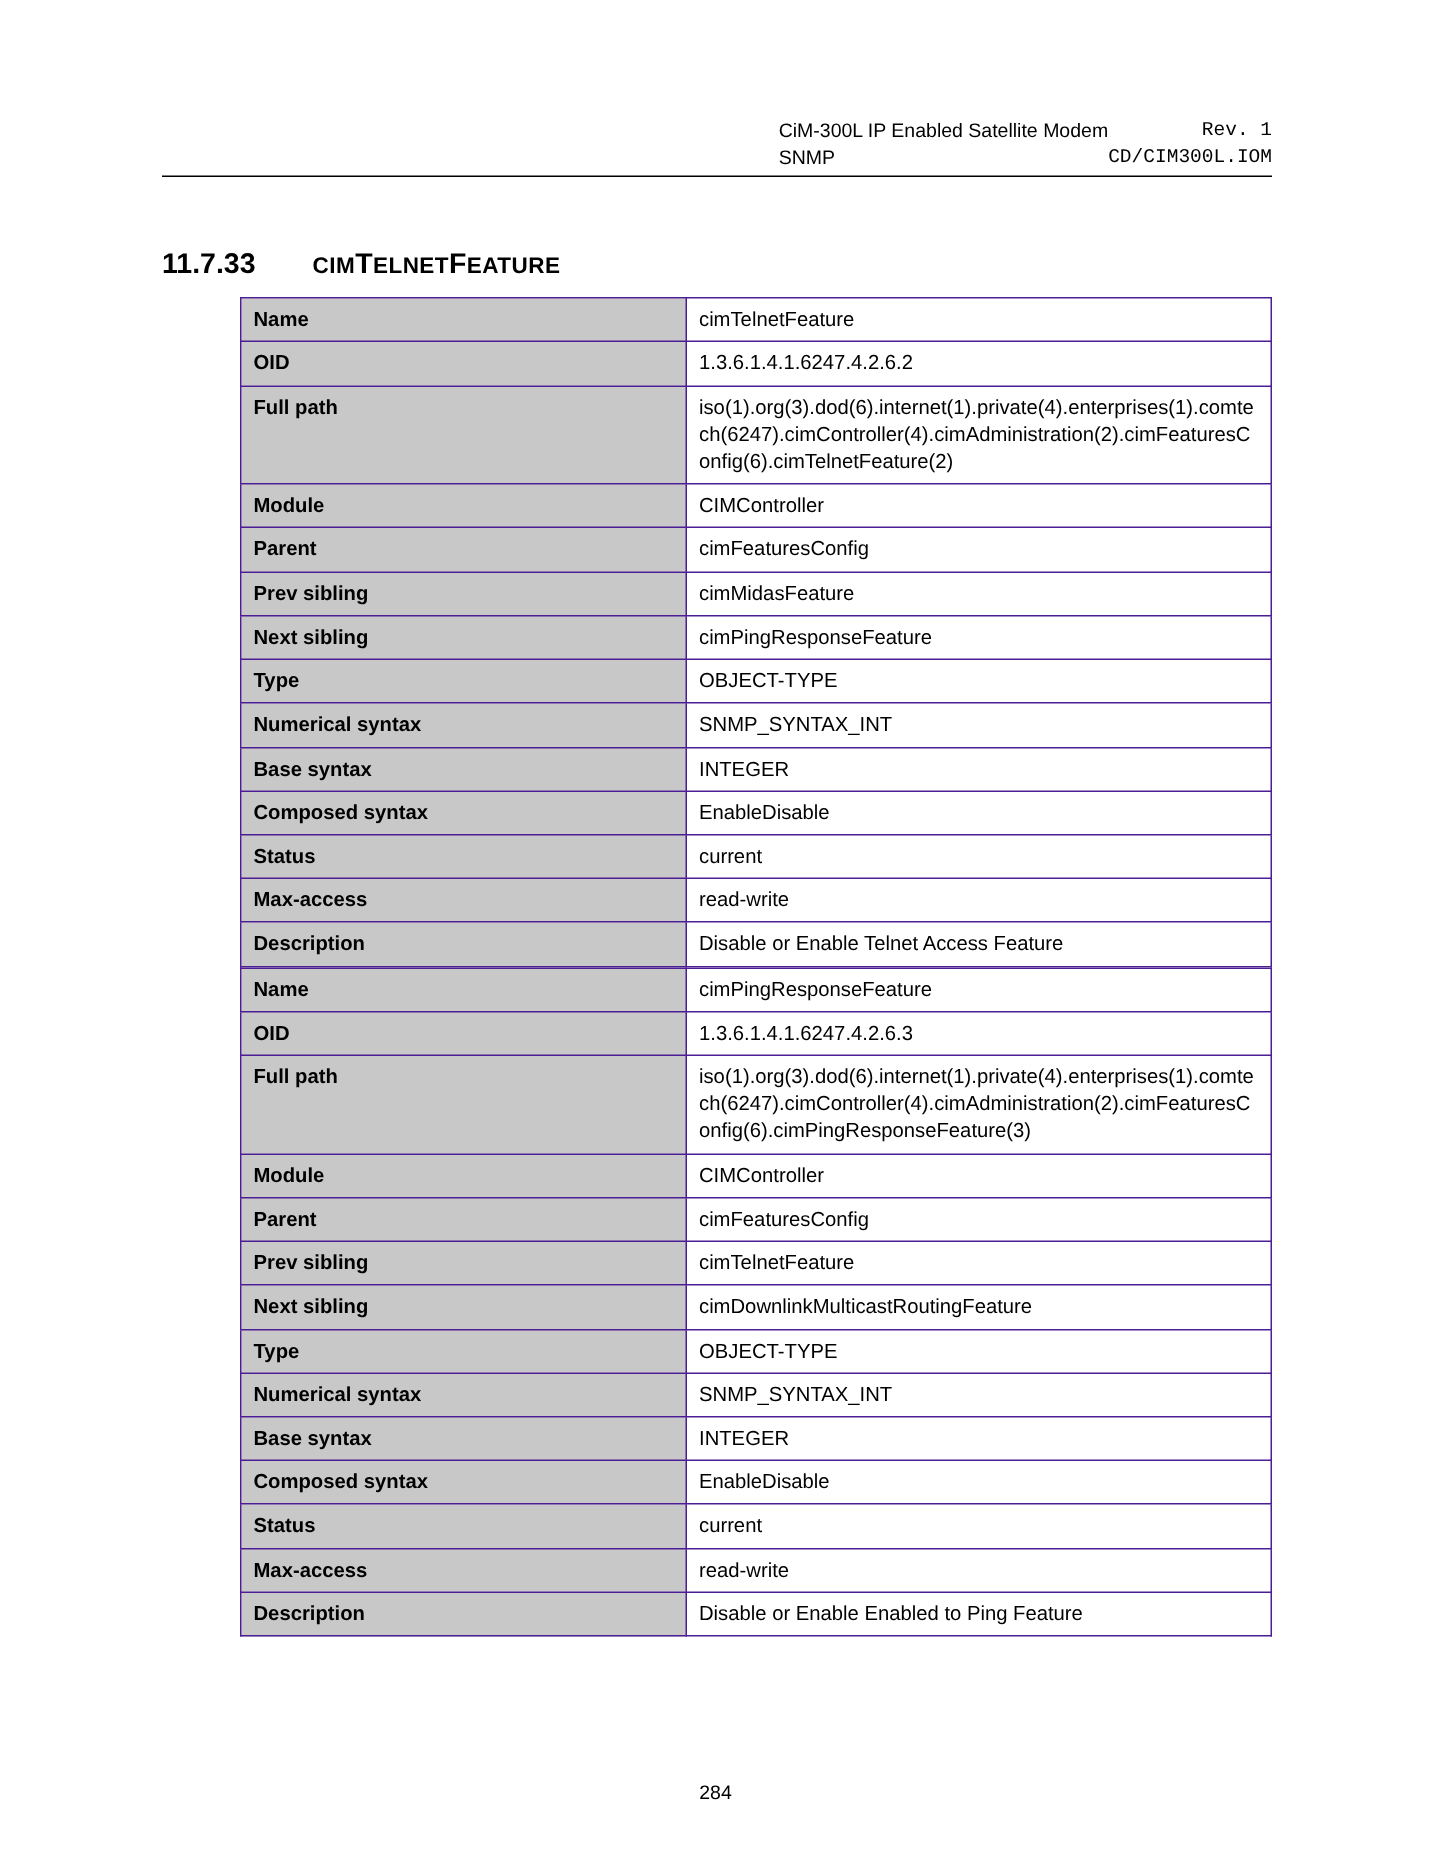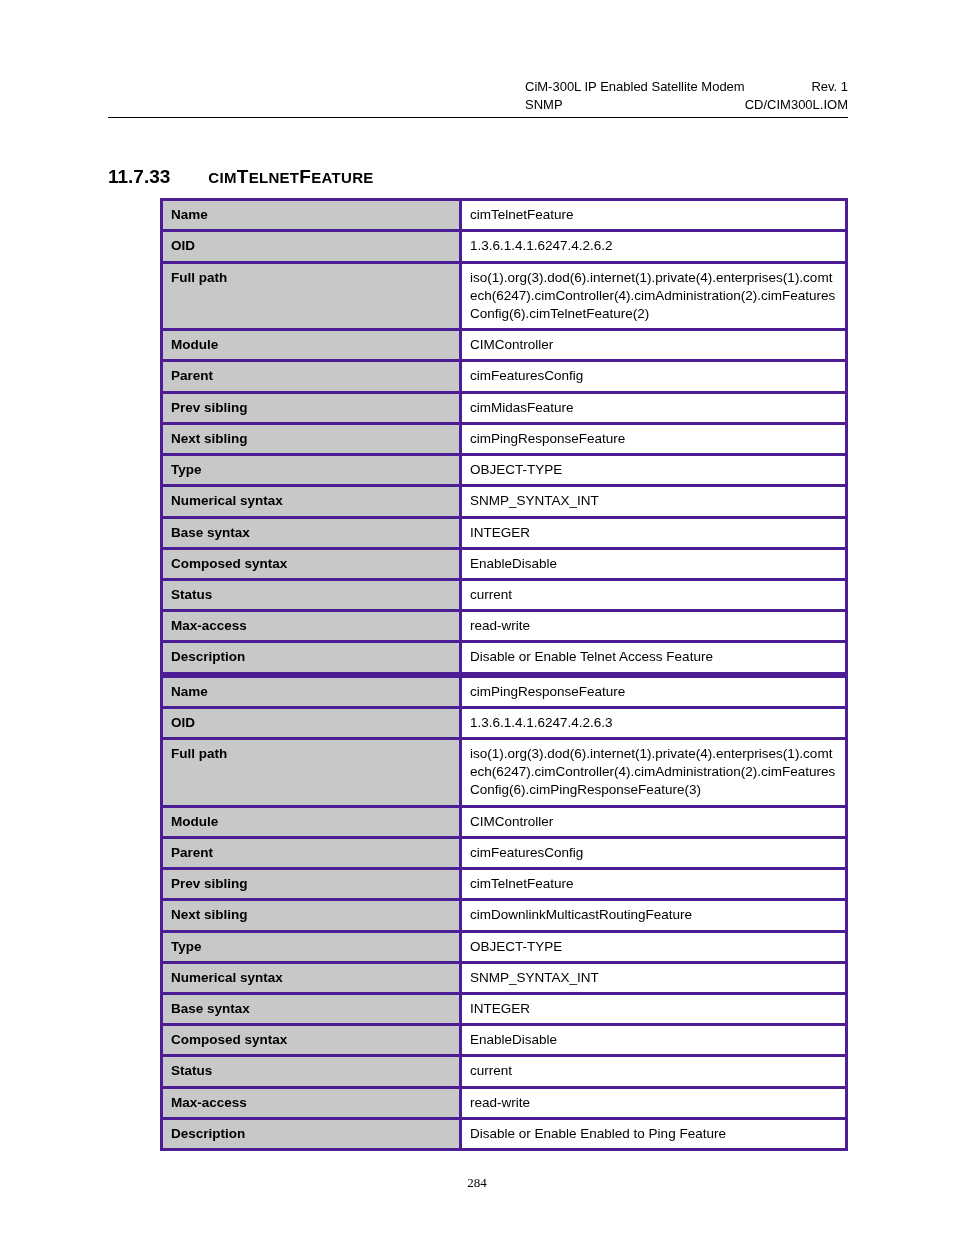--- a/index.html
+++ b/index.html
@@ -16,21 +16,21 @@
     padding: 78px 106px 40px 108px;
     position: relative;
   }
   .header-row {
     display: flex;
     justify-content: flex-end;
     font-size: 13px;
     line-height: 1.35;
   }
   .header-left { text-align: left; }
-  .header-right { text-align: right; }
+  .header-right { text-align: right; font-family: Liberation Mono, monospace; }
   .rule {
     border: none;
     border-top: 1px solid #000;
     margin: 4px 0 0 0;
   }
   .section-heading {
     display: flex;
     align-items: flex-start;
     gap: 38px;
     margin-top: 48px;
@@ -46,43 +46,42 @@
     letter-spacing: 0.3px;
   }
   .section-title .sc { font-size: 15px; }
   table.attr {
     width: calc(100% - 52px);
     margin-left: 52px;
     border-collapse: collapse;
     font-size: 13.5px;
   }
   table.attr td {
-    border: 3px solid #4c1d95;
+    border: 1px solid #4c1d95;
     padding: 5px 8px;
     vertical-align: top;
     line-height: 1.35;
   }
   table.attr td.key {
     width: 280px;
     background: #c8c8c8;
     font-weight: bold;
   }
   table.attr td.val {
     background: #fff;
     overflow-wrap: break-word;
     word-break: break-word;
   }
   .page-number {
     position: absolute;
-    bottom: 44px;
+    bottom: 33px;
     left: 0;
     width: 100%;
     text-align: center;
     font-size: 13px;
-    font-family: Liberation Serif, serif;
   }
 </style>
 </head>
 <body>
 
 <div class="page">
 
   <div class="header-row">
     <div class="header-left">
       <div>CiM-300L IP Enabled Satellite Modem</div>

